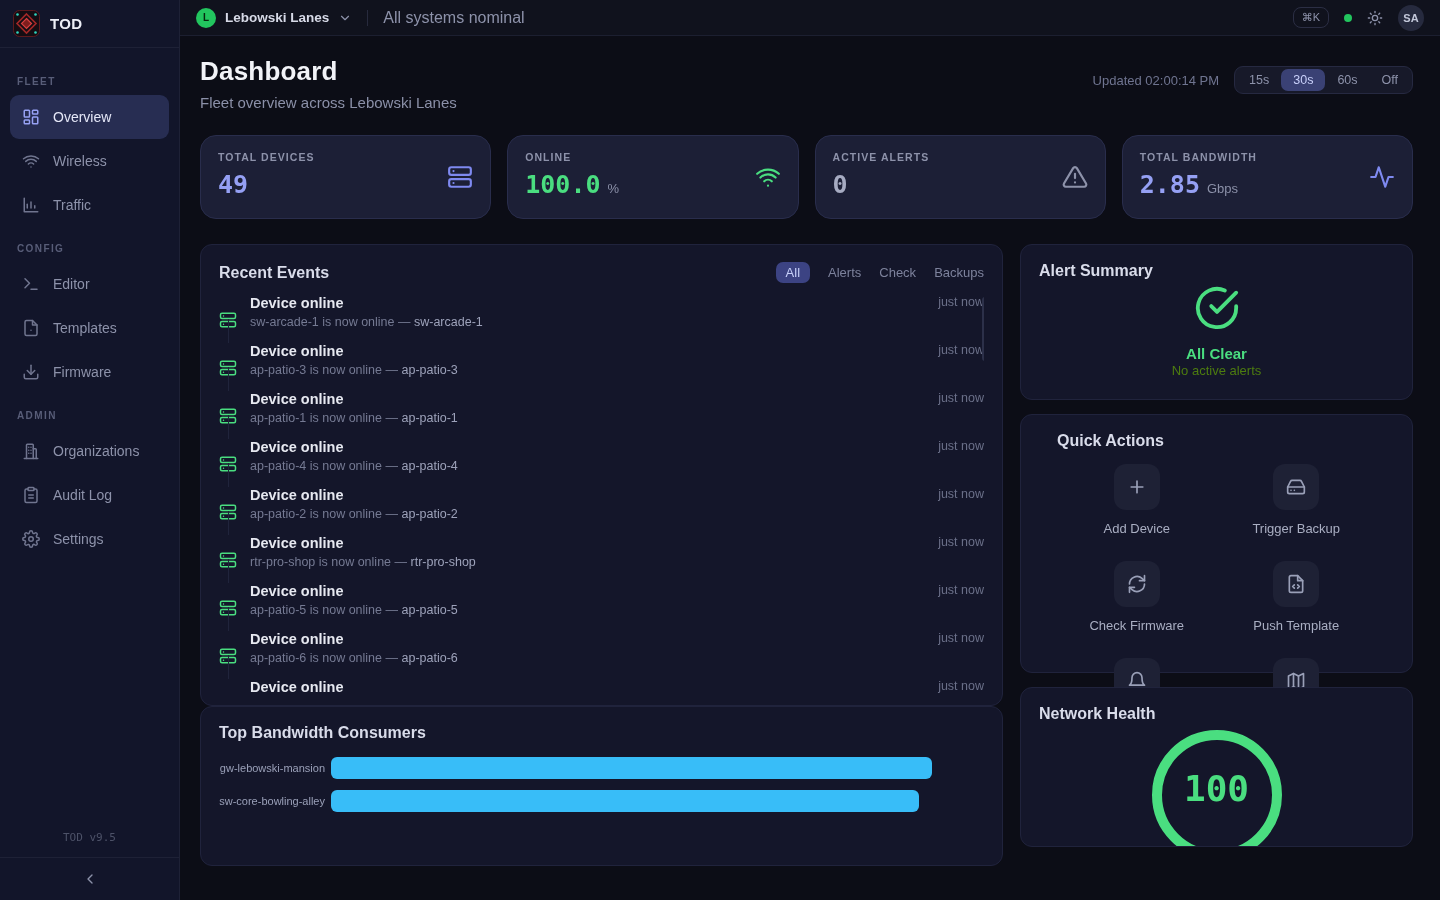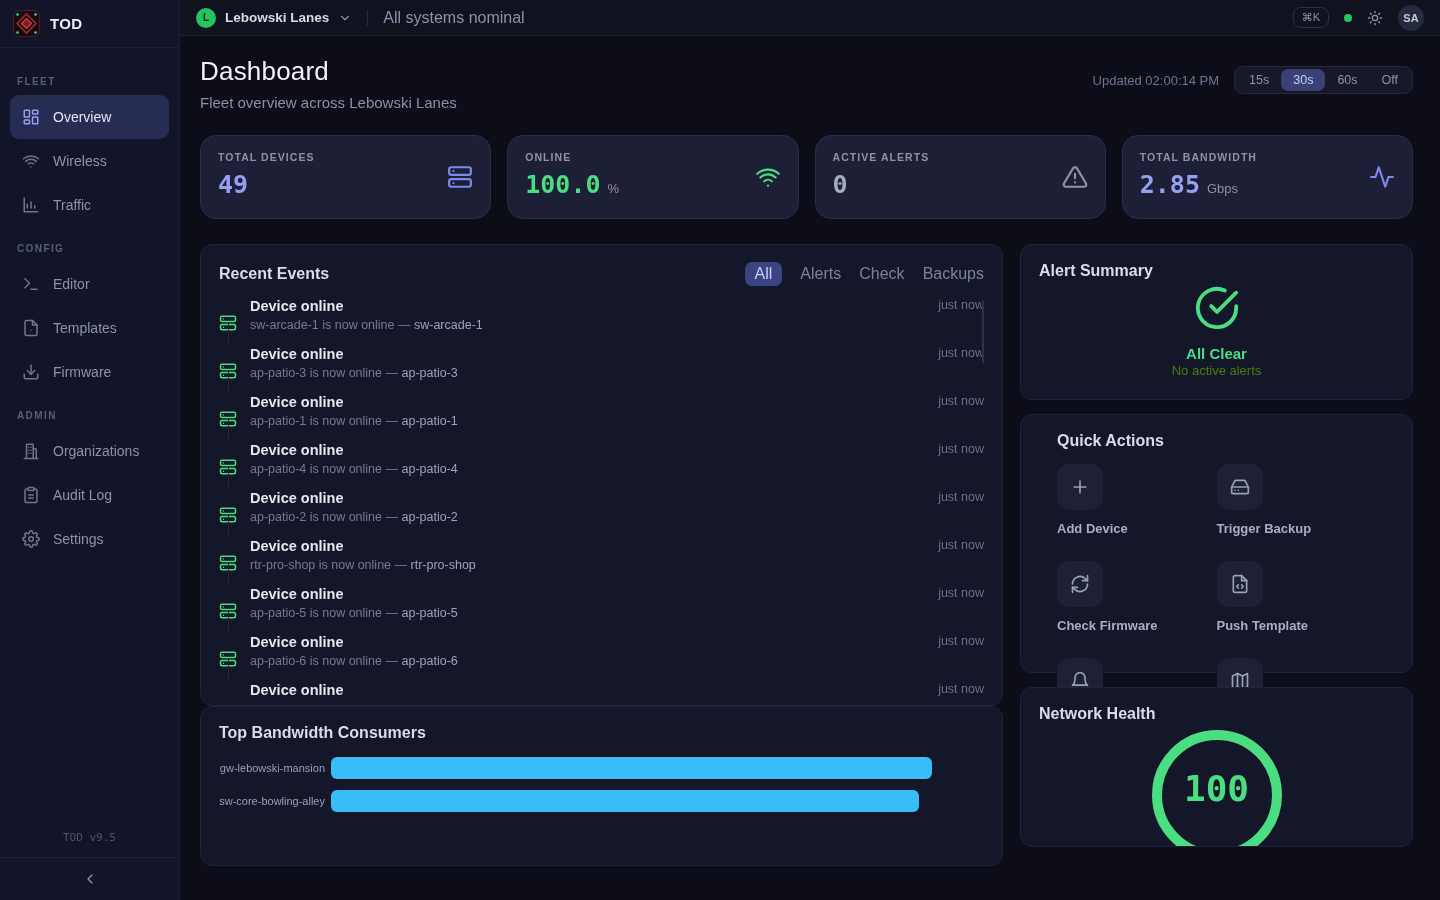--- a/index.html
+++ b/index.html
@@ -45,21 +45,21 @@
   .kbd { border:1px solid #2b2e44; color:#8d92aa; font-size:11px; border-radius:8px;
     padding:3px 8px; cursor:pointer; }
   .presence-dot { width:8px; height:8px; border-radius:50%; background:#22c55e; }
   .theme-toggle { width:16px; height:16px; color:#8d92aa; cursor:pointer; }
   .user-avatar { width:26px; height:26px; border-radius:50%; background:#262a3e; color:#c3c8da;
     font-size:11px; font-weight:600; display:flex; align-items:center; justify-content:center;
     cursor:pointer; }
 
   .content { flex:1; overflow:hidden; padding:20px 27px 0 20px; }
   .page-header { display:flex; justify-content:space-between; margin-bottom:24px; }
-  .page-title { font-size:26px; font-weight:400; color:#f2f3f8; letter-spacing:.2px; }
+  .page-title { font-size:26px; font-weight:700; color:#f2f3f8; letter-spacing:.2px; }
   .page-subtitle { font-size:15px; color:#8b90a8; margin-top:7px; }
   .header-right { display:flex; align-items:center; gap:15px; margin-top:10px; align-self:flex-start; }
   .updated { font-size:13px; color:#6f7490; }
   .segmented { display:flex; background:#171929; border:1px solid #262941; border-radius:9px;
     padding:2px; }
   .segment { padding:4px 12px; font-size:12.5px; color:#8d92aa; border-radius:7px; cursor:pointer; }
   .segment.active { background:#3a4174; color:#c9d0fa; }
 
   
   .stats-row { display:grid; grid-template-columns:repeat(4,1fr); gap:16px; margin-bottom:25px; }
@@ -77,21 +77,21 @@
 
   
   .dash-grid { display:grid; grid-template-columns:1fr 393px; gap:17px; align-items:start; }
   .panel { background:#14162a; border:1px solid #20233c; border-radius:12px; }
   .panel-title { font-size:16px; color:#d9dcea; font-weight:600; }
 
   
   .events-panel { height:462px; padding:17px 18px; overflow:hidden; }
   .events-header { display:flex; align-items:center; justify-content:space-between; }
   .tabs { display:flex; align-items:center; gap:18px; }
-  .tab { font-size:16px; color:#7d829c; cursor:pointer; padding:3px 0; }
+  .tab { font-size:13px; color:#7d829c; cursor:pointer; padding:3px 0; }
   .tab.active { background:#3c4383; color:#c7d0fa; border-radius:7px; padding:3px 10px; }
   .event-list { margin-top:12px; position:relative; height:398px; overflow:hidden; }
   .event-row { display:flex; gap:13px; height:48px; }
   .icon-col { width:18px; position:relative; flex:none; padding-top:2px; }
   .event-icon { width:18px; height:18px; color:#4ade80; }
   .icon-col::after { content:''; position:absolute; left:8.5px; top:24px; height:24px;
     width:1.5px; background:#20243c; }
   .event-row:last-child .icon-col::after { display:none; }
   .event-main { flex:1; min-width:0; }
   .event-title { font-size:14.5px; font-weight:600; color:#e6e8f0; }
@@ -105,21 +105,21 @@
   .right-col { display:flex; flex-direction:column; gap:14px; }
   .alert-panel { height:156px; padding:17px 18px; display:flex; flex-direction:column; }
   .alert-body { flex:1; display:flex; flex-direction:column; align-items:center;
     justify-content:center; gap:0; }
   .check-icon { width:46px; height:46px; color:#4ade80; }
   .alert-status { font-size:15px; font-weight:600; color:#4ade80; margin-top:14px; }
   .alert-sub { font-size:13px; color:#4d7c0f; margin-top:1px; }
 
   .qa-panel { height:259px; padding:17px 36px; }
   .qa-grid { margin-top:14px; display:grid; grid-template-columns:1fr 1fr; row-gap:25px; }
-  .qa-item { display:flex; flex-direction:column; cursor:pointer;font-weight:bold; }
+  .qa-item { display:flex; flex-direction:column; align-items:center; cursor:pointer; }
   .qa-tile { width:46px; height:46px; border-radius:12px; background:#1e2135;
     display:flex; align-items:center; justify-content:center; }
   .qa-icon { width:20px; height:20px; color:#9aa0b8; }
   .qa-label { font-size:13px; color:#a9aec2; margin-top:11px; }
 
   
   .bw-panel { height:160px; padding:17px 18px; overflow:hidden; }
   .bw-rows { margin-top:15px; display:flex; flex-direction:column; gap:11px; }
   .bw-row { display:flex; align-items:center; }
   .bw-label { width:112px; min-width:112px; text-align:right; font-size:11px; color:#9aa0b8;

